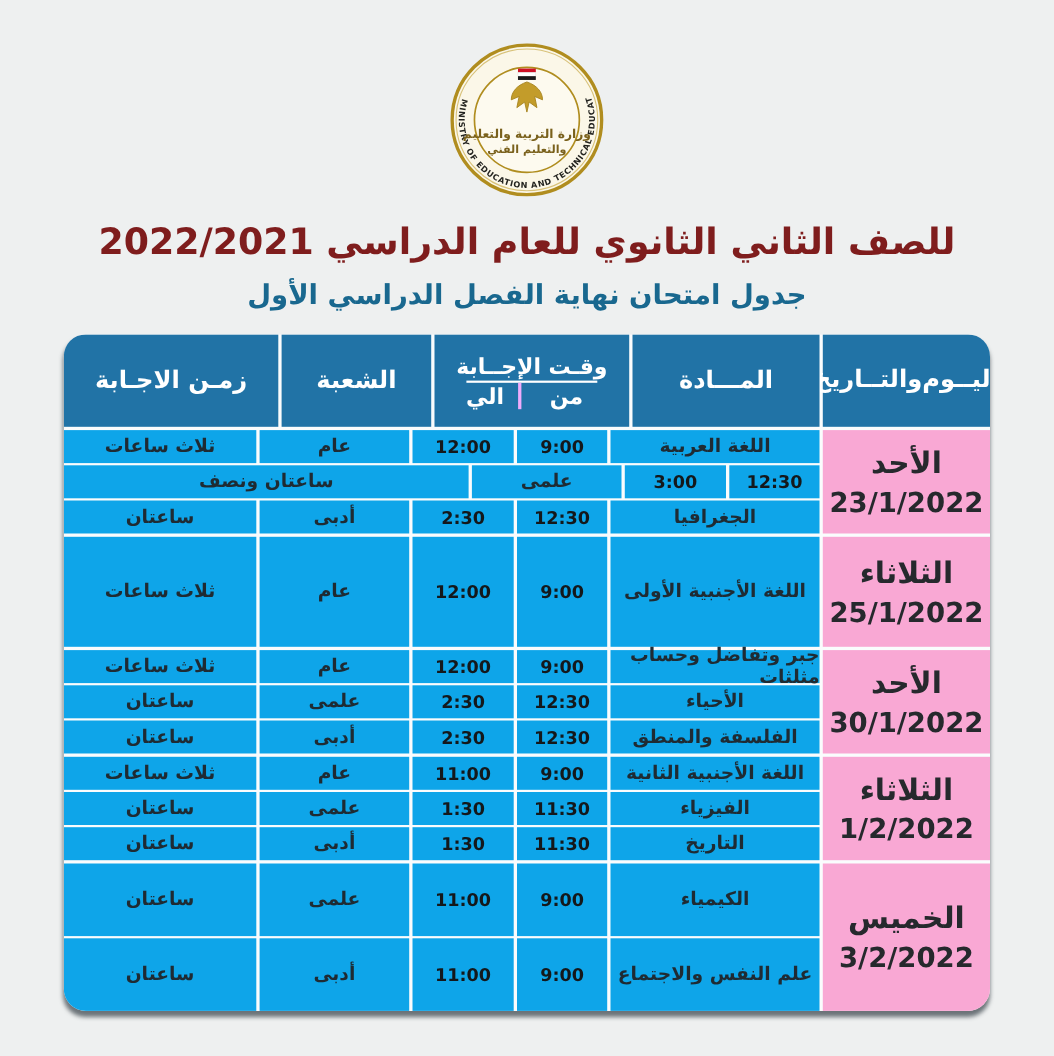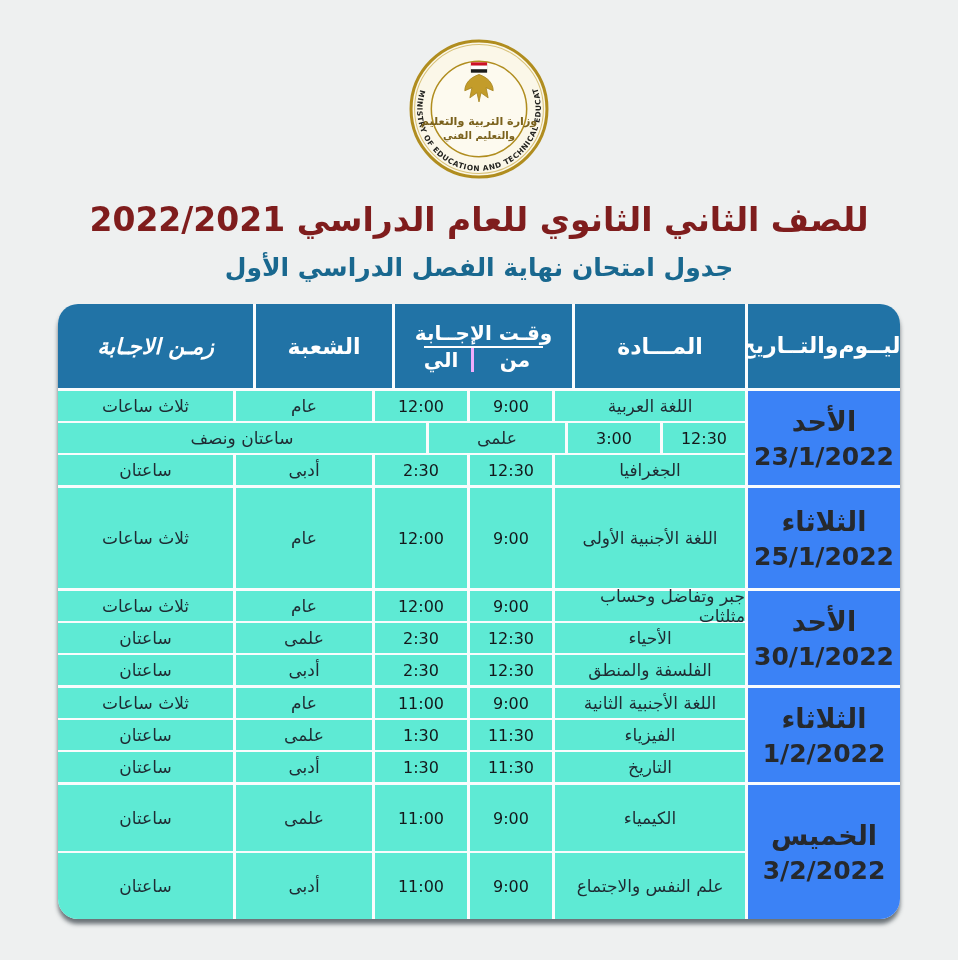--- a/index.html
+++ b/index.html
@@ -38,38 +38,38 @@
   }
   .th-day      { width:152px; flex-direction:row; line-height:1.3;text-align:right; }
   .th-subject  { width:170px; }
   .th-time     { width:177px; flex-direction:column; padding:16px; }
   .th-time-label { height:46px; width:100%; display:flex; align-items:center; justify-content:center; font-size:20px; }
   .th-time-rule  { width:82%; height:2px; background:#ffffff; flex:none; }
   .th-time-sub   { flex:1; width:100%; display:flex; }
   .th-from { width:85px; border-left:3px solid #f0abfc; display:flex; align-items:center; justify-content:center; font-size:20px; }
   .th-to   { flex:1; display:flex; align-items:center; justify-content:center; font-size:20px;border-radius:12px; }
   .th-division { width:136px; }
-  .th-duration { flex:1;font-style:italic; }
+  .th-duration { flex:1; }
 
   .group { display:flex; gap:3px; flex:none; }
   .day-cell {
-    width:152px; background:#3b82f6;
+    width:152px; background:#f9a8d4;
     display:flex; flex-direction:column; align-items:center; justify-content:center;
     gap:5px; color:#26292d; font-weight:bold;
   }
   .day-name { font-size:27px; }
   .day-date { font-size:25px; direction:ltr; }
   .rows { flex:1; display:flex; flex-direction:column; gap:2px; }
   .row  { display:flex; gap:3px; flex:none; height:30px; }
   .g-one  .row { height:100px; }
   .g-tall .row { height:66px; }
   .cell {
-    background:#5eead4; color:#1f2b33;
+    background:#0ea5e9; color:#1f2b33;
     display:flex; align-items:center; justify-content:center;
-    font-size:17px; font-weight:normal;
+    font-size:17px; font-weight:bold;
   }
   .c-subject  { width:190px; font-size:17px; }
   .c-from     { width:82px;  color:#14181b; font-size:16px; direction:ltr; }
   .c-to       { width:92px;  color:#14181b; font-size:16px; direction:ltr; }
   .c-division { width:136px; }
   .c-duration { flex:1; }
 </style>
 </head>
 <body>
 

